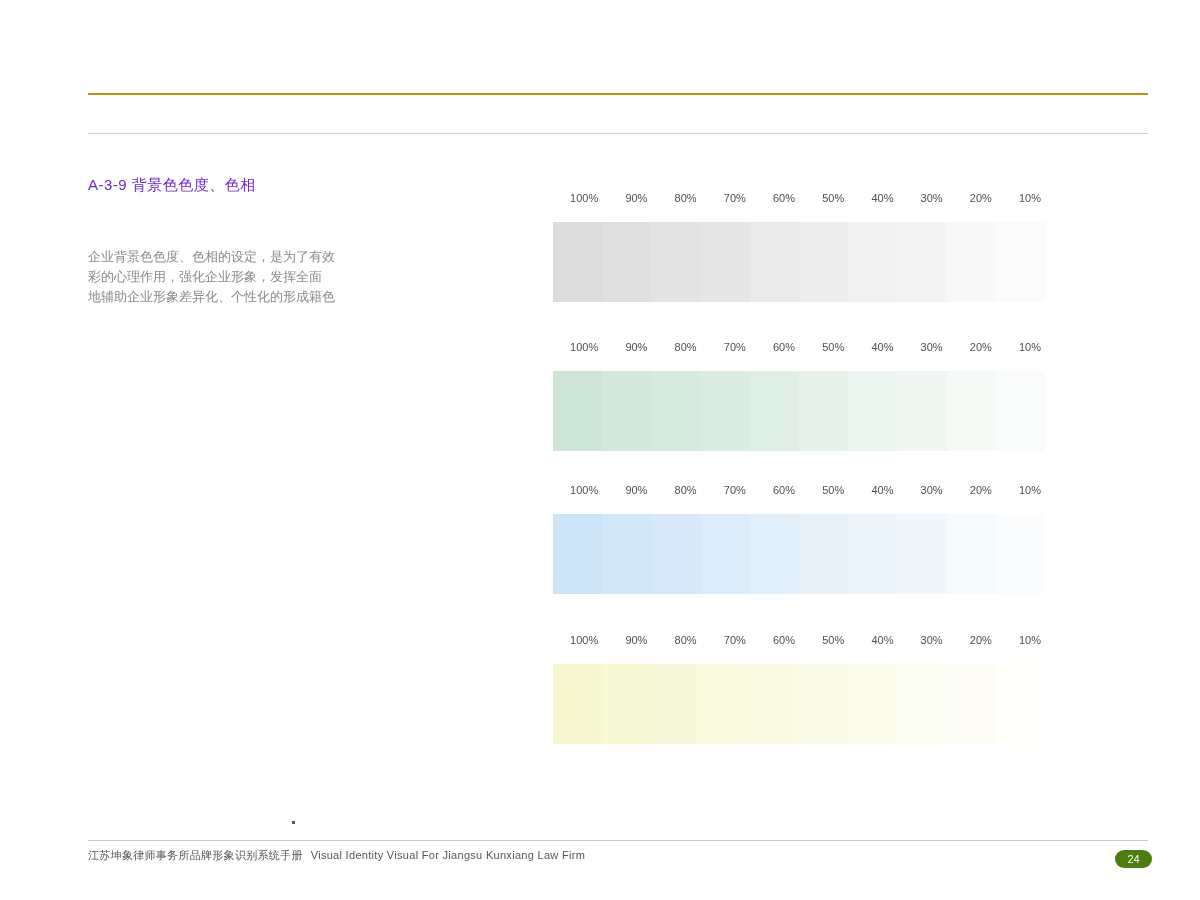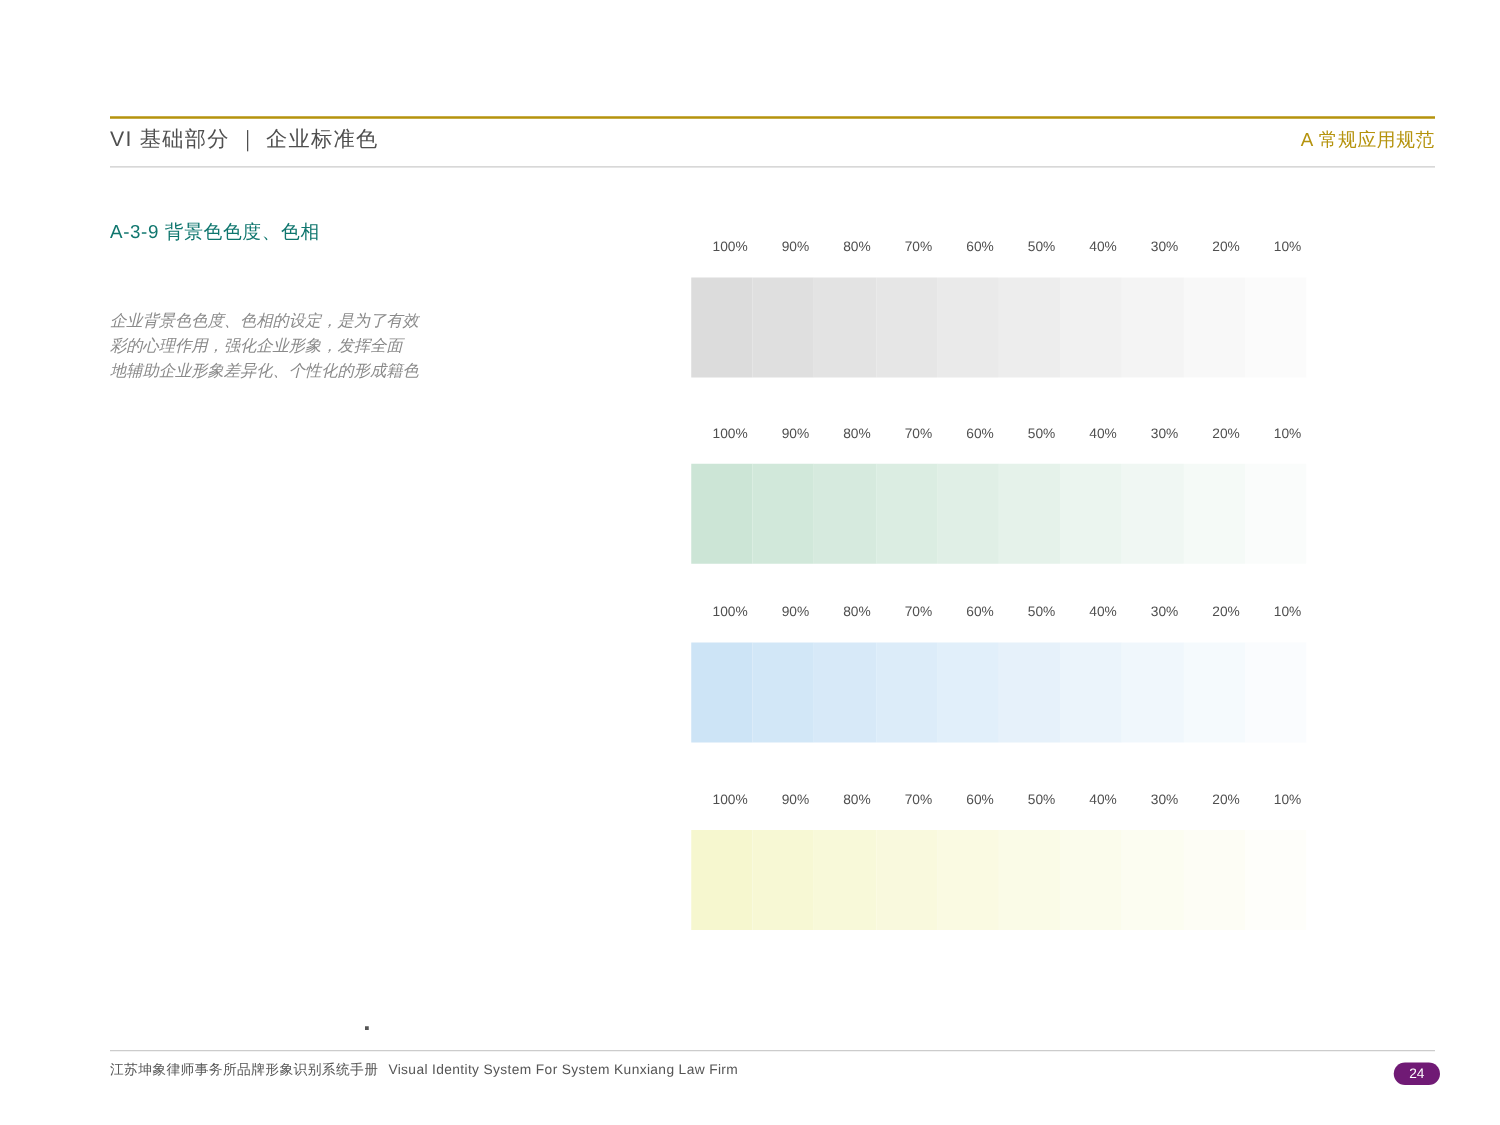--- a/index.html
+++ b/index.html
@@ -30,26 +30,26 @@
     font-size: 15px; color: var(--accent, #b5930d); letter-spacing: 0.5px;
   }
   .gray-line {
     position: absolute; left: 88px; top: 133px;
     width: 1060px; height: 1px; background: #cccccc;
   }
 
   
   .section-title {
     position: absolute; left: 88px; top: 176px;
-    font-size: 15px; color: #0f766e; letter-spacing: 0.5px;
+    font-size: 15px; color: #6d28d9; letter-spacing: 0.5px;
   }
   .section-body {
     position: absolute; left: 88px; top: 247px;
     width: 260px;
-    font-size: 13px; line-height: 20px; color: #8a8a8a; font-style: italic;
+    font-size: 13px; line-height: 20px; color: #8a8a8a;
   }
 
   
   .tint-row { position: absolute; left: 553px; width: 492px; }
   .tint-labels { display: flex; height: 14px; margin-bottom: 16px; }
   .tint-labels span {
     flex: 1; text-align: right; padding-right: 4px;
     font-size: 11px; color: #4f4f4f;
   }
   .tint-bar { display: flex; height: 80px; }
@@ -65,35 +65,31 @@
     width: 1060px; height: 1px; background: #cccccc;
   }
   .footer-text {
     position: absolute; left: 88px; top: 848px;
     font-size: 11px; color: #555555; letter-spacing: 0.3px;
   }
   .footer-text .en { margin-left: 8px; }
   .page-badge {
     position: absolute; left: 1115px; top: 850px;
     width: 37px; height: 18px; border-radius: 9px;
-    background: #701a75;
+    background: #4d7c0f;
     color: #ffffff; font-size: 11px;
     text-align: center; line-height: 18px;
   }
 </style>
 </head>
 <body>
 
 <div class="page">
 
   <div class="gold-line"></div>
-  <div class="header-row">
-    <div class="header-left">VI 基础部分 ｜ 企业标准色</div>
-    <div class="header-right">A 常规应用规范</div>
-  </div>
   <div class="gray-line"></div>
 
   <div class="section-title">A-3-9 背景色色度、色相</div>
 
   <div class="section-body">
     <div>企业背景色色度、色相的设定，是为了有效</div>
     <div>彩的心理作用，强化企业形象，发挥全面</div>
     <div>地辅助企业形象差异化、个性化的形成籍色</div>
   </div>
 
@@ -201,17 +197,17 @@
           <div class="tint-segment" style="background-color: rgba(246, 247, 207, 0.2);"></div>
           <div class="tint-segment" style="background-color: rgba(246, 247, 207, 0.1);"></div>
         </div>
       </div>
     </div>
 
   <div class="small-dot"></div>
 
   <div class="footer-line"></div>
   <div class="footer-text">
-    <span class="cn">江苏坤象律师事务所品牌形象识别系统手册</span><span class="en">Visual Identity System For System Kunxiang Law Firm</span>
+    <span class="cn">江苏坤象律师事务所品牌形象识别系统手册</span><span class="en">Visual Identity Visual For Jiangsu Kunxiang Law Firm</span>
   </div>
   <div class="page-badge">24</div>
 
 </div>
 
 </body></html>

